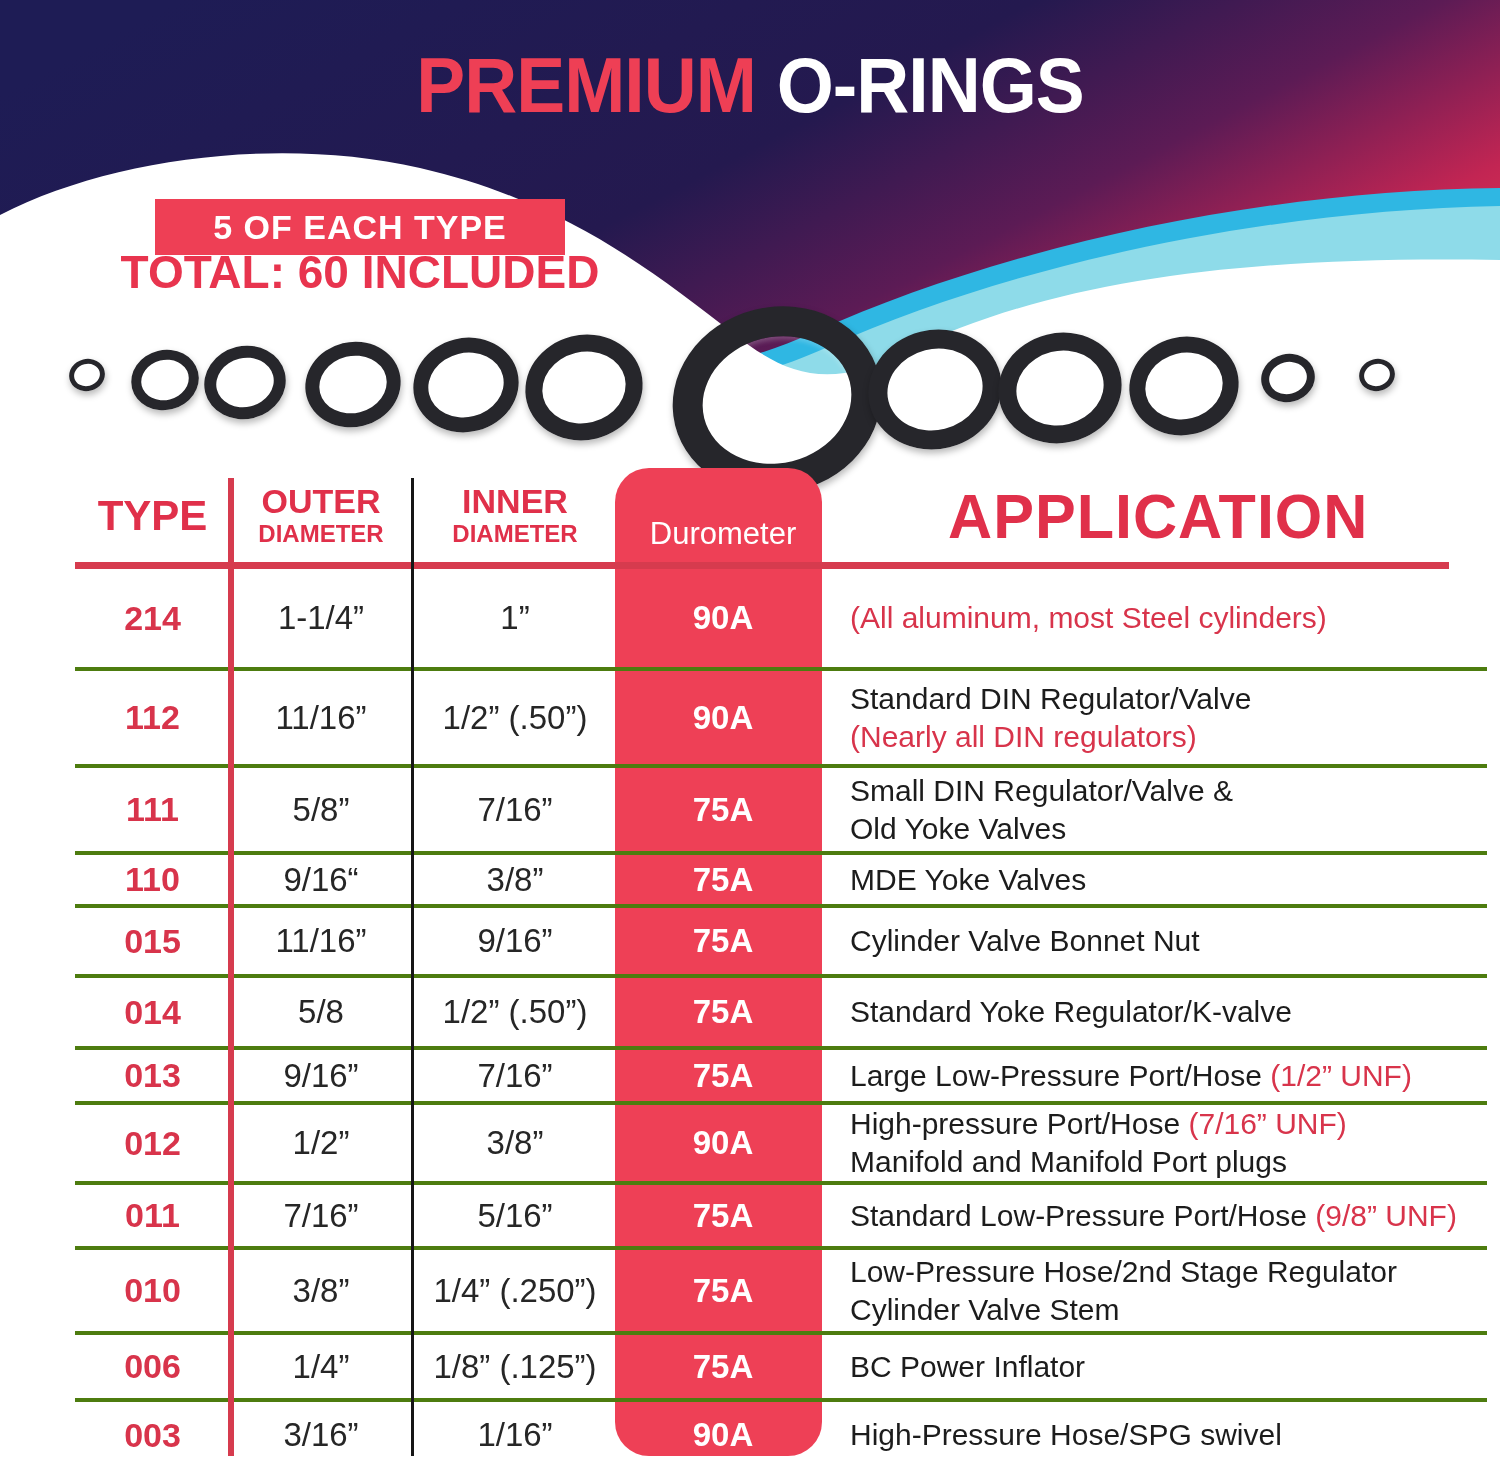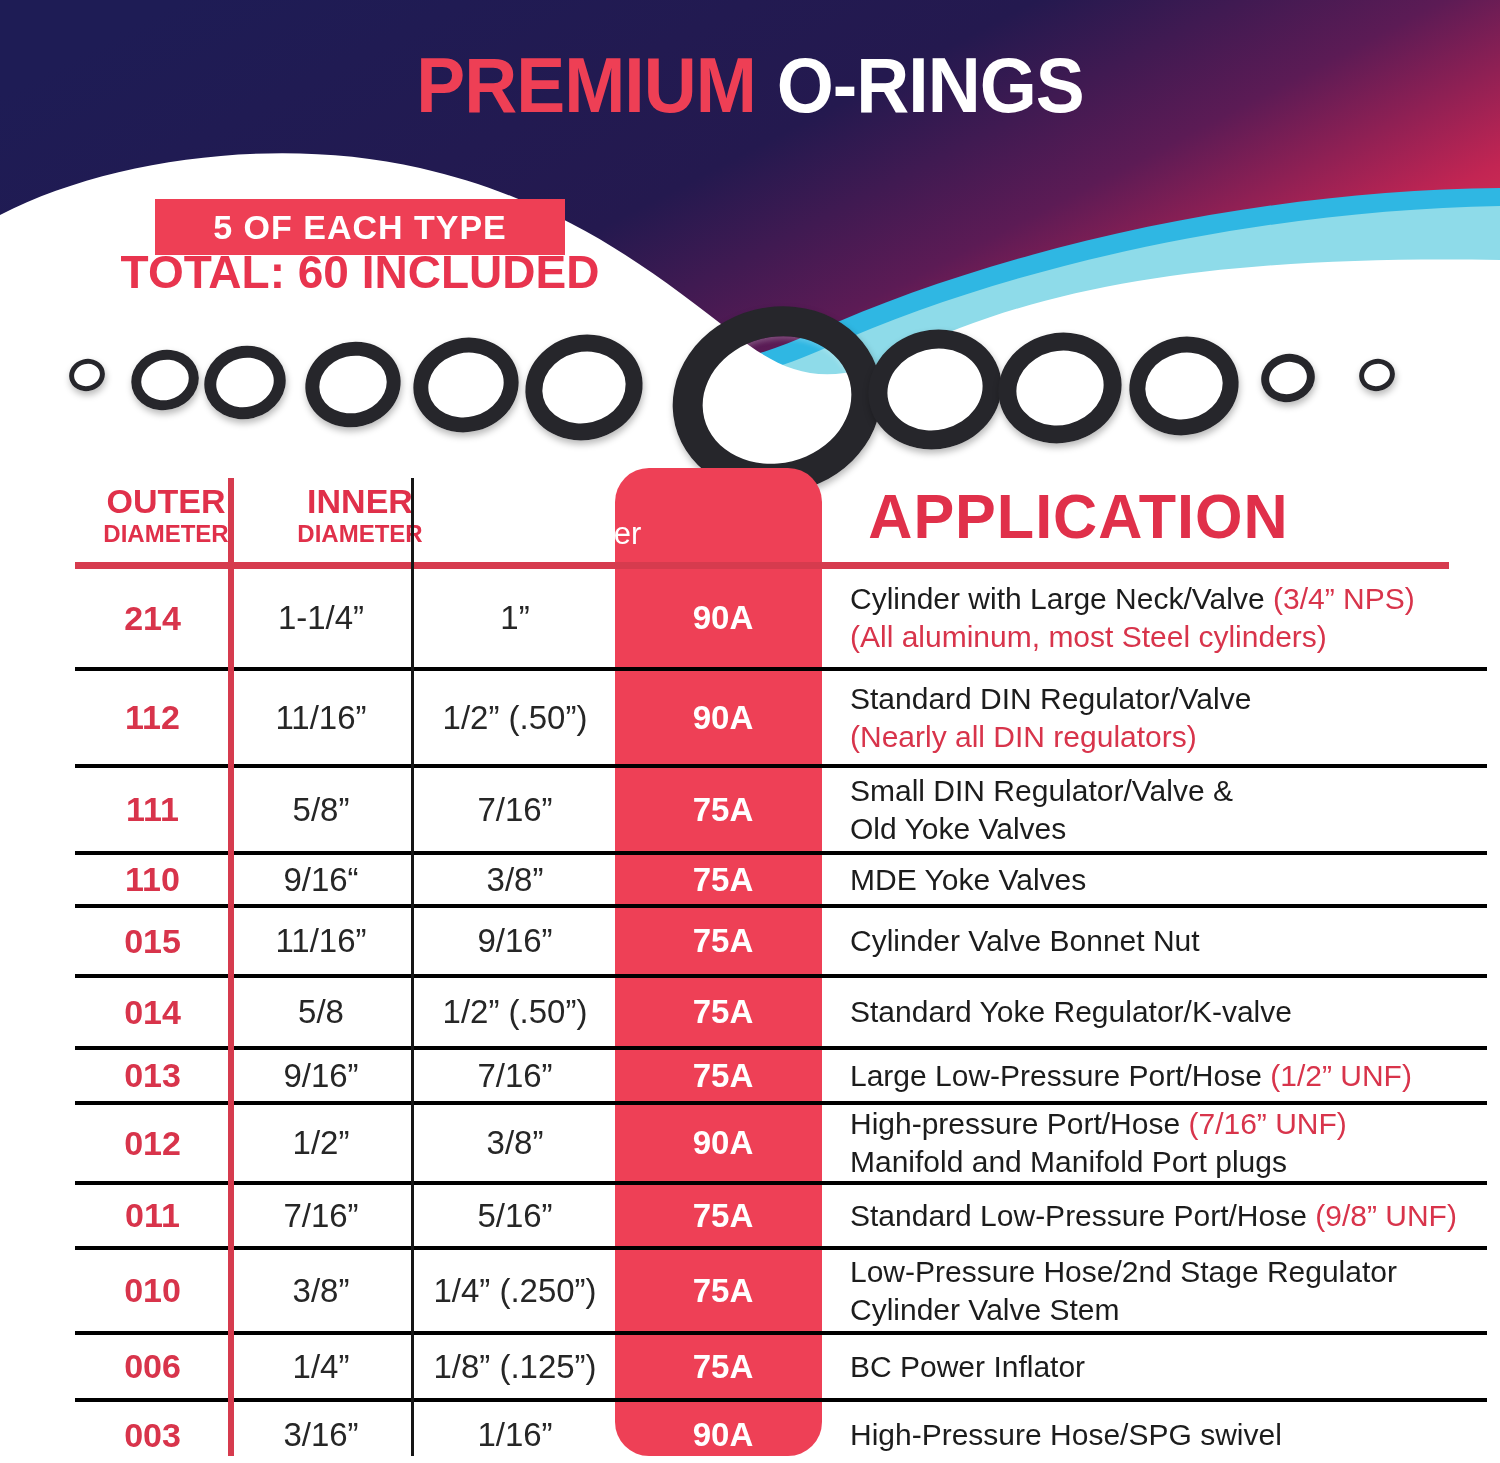--- a/index.html
+++ b/index.html
@@ -52,21 +52,21 @@
   .col-outer{width:182px;flex:0 0 182px;}
   .col-inner{width:206px;flex:0 0 206px;}
   .col-duro{width:210px;flex:0 0 210px;}
   .col-app{flex:1 1 auto;padding-left:22px;}
   .thead .hcell{display:flex;flex-direction:column;align-items:center;justify-content:center;color:#e0304a;}
   .h-type{font-size:42px;font-weight:800;letter-spacing:0;}
   .h-big{font-size:34px;font-weight:800;line-height:36px;}
   .h-small{font-size:24px;font-weight:800;line-height:30px;}
   .h-duro{color:#ffffff;font-size:31px;font-weight:400;margin-top:36px;}
   .h-app{font-size:63px;font-weight:800;letter-spacing:1px;transform:scaleX(.97);transform-origin:left center;justify-content:center;align-items:center;}
-  .trow{display:flex;align-items:center;border-bottom:4px solid #000000;box-sizing:border-box;}
+  .trow{display:flex;align-items:center;border-bottom:4px solid #4d7c0f;box-sizing:border-box;}
   .trow:last-child{border-bottom:none;}
   .r0{height:102px;} .r1{height:97px;} .r2{height:87px;} .r3{height:53px;}
   .r4{height:70px;} .r5{height:72px;} .r6{height:55px;} .r7{height:80px;}
   .r8{height:65px;} .r9{height:85px;} .r10{height:67px;} .r11{height:66px;}
   .c-type{color:#d8344b;font-size:34px;font-weight:700;text-align:center;}
   .c-dim{color:#262626;font-size:33px;font-weight:400;text-align:center;}
   .c-duro{color:#ffffff;font-size:33px;font-weight:700;text-align:center;}
   .c-app{font-size:30px;line-height:38px;color:#1c1c1c;}
   .c-app .seg-r{color:#d8344b;}
 </style>
@@ -108,20 +108,23 @@
     <div class="oring" style="width: 88px; height: 74px; border-width: 18px; left: 998px; top: 333px;"></div>
     <div class="oring" style="width: 78px; height: 66px; border-width: 16px; left: 1129px; top: 337px;"></div>
     <div class="oring" style="width: 38px; height: 32px; border-width: 8px; left: 1261px; top: 354px;"></div>
     <div class="oring" style="width: 26px; height: 22px; border-width: 5px; left: 1359px; top: 359px;"></div>
   </div>
 
 <div class="table">
   <div class="pill"></div>
 
   <div class="thead">
+    <div class="hcell col-type">
+      <span class="h-type">TYPE</span>
+    </div>
     <div class="hcell col-outer">
       <span class="h-big">OUTER</span>
       <span class="h-small">DIAMETER</span>
     </div>
     <div class="hcell col-inner">
       <span class="h-big">INNER</span>
       <span class="h-small">DIAMETER</span>
     </div>
     <div class="hcell col-duro">
       <span class="h-duro">Durometer</span>
@@ -130,21 +133,20 @@
   </div>
 
   <div class="hline-red"></div>
   <div class="rows">
       <div class="trow r0">
         <div class="c-type col-type">214</div>
         <div class="c-dim col-outer">1-1/4”</div>
         <div class="c-dim col-inner">1”</div>
         <div class="c-duro col-duro">90A</div>
         <div class="c-app col-app">
-          <div><span class="seg-d">Cylinder with Large Neck/Valve </span><span class="seg-r">(3/4” NPS)</span></div>
           <div><span class="seg-r">(All aluminum, most Steel cylinders)</span></div>
         </div>
       </div>
       <div class="trow r1">
         <div class="c-type col-type">112</div>
         <div class="c-dim col-outer">11/16”</div>
         <div class="c-dim col-inner">1/2” (.50”)</div>
         <div class="c-duro col-duro">90A</div>
         <div class="c-app col-app">
           <div><span class="seg-d">Standard DIN Regulator/Valve</span></div>

